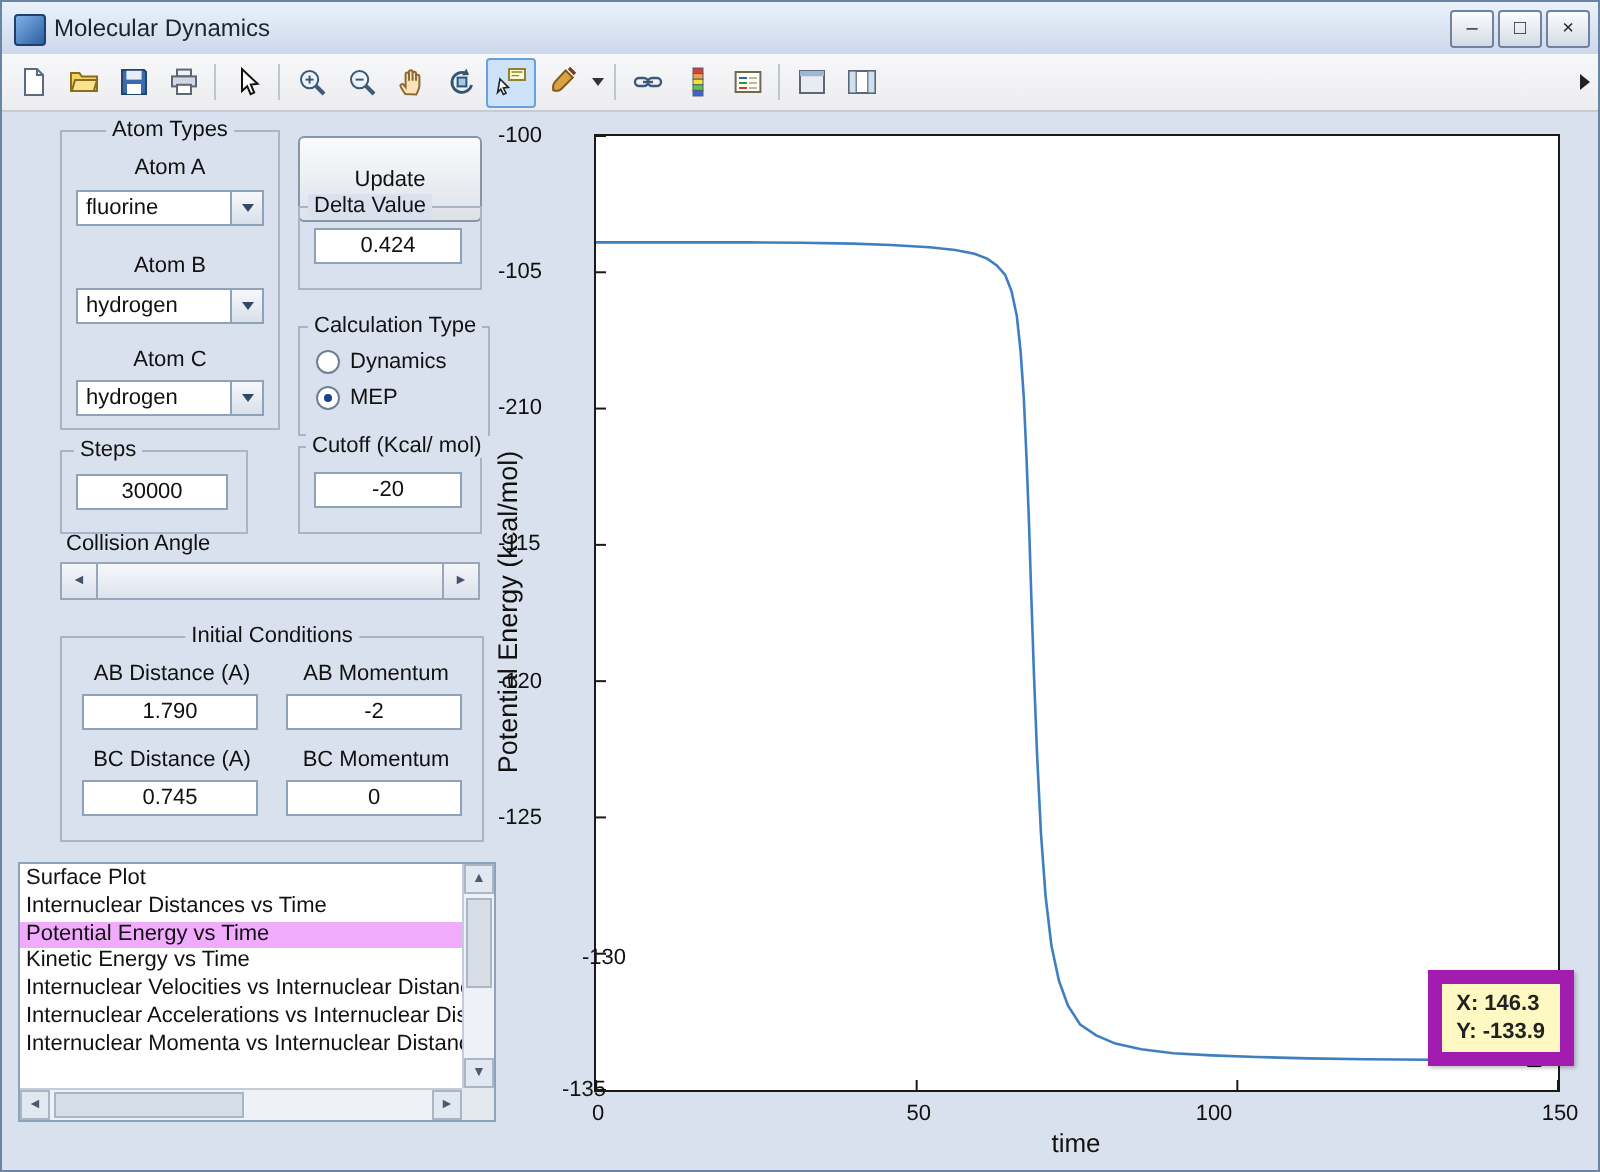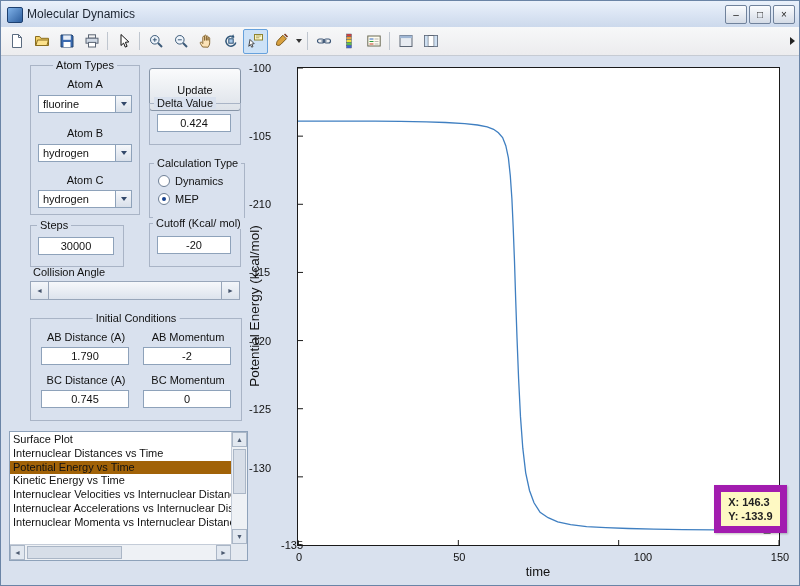--- a/index.html
+++ b/index.html
@@ -53,21 +53,21 @@
     background:#e6ebf2;box-sizing:border-box}
   .sl-arr{position:absolute;top:0;bottom:0;width:17px;background:linear-gradient(#f3f6fa,#dbe2ec);
     display:flex;align-items:center;justify-content:center;font-size:7px;color:#44536b}
   #sl-thumb{position:absolute;left:17px;right:17px;top:0;bottom:0;background:linear-gradient(#f6f8fb,#dde3ed);
     border-left:1px solid #98a6ba;border-right:1px solid #98a6ba}
   
   #listbox{position:absolute;left:8px;top:430px;width:239px;height:130px;background:#fff;
     border:1px solid #8ea2ba;box-sizing:border-box}
   #lb-items{position:absolute;left:0;top:1px;right:16px;bottom:16px;overflow:hidden}
   .lb-item{height:13.8px;line-height:13.8px;padding-left:3px;white-space:nowrap;overflow:hidden}
-  .lb-item.sel{background:#a16207}
+  .lb-item.sel{background:#f0abfc}
   .sbar-v{position:absolute;right:0;top:0;bottom:16px;width:16px;background:#eef1f5;border-left:1px solid #c4ccd8;box-sizing:border-box}
   .sbar-h{position:absolute;left:0;bottom:0;right:16px;height:16px;background:#eef1f5;border-top:1px solid #c4ccd8;box-sizing:border-box}
   .sbar-corner{position:absolute;right:0;bottom:0;width:16px;height:16px;background:#e4e9f0}
   .sarr{position:absolute;width:15px;height:15px;background:#e2e8f0;border:1px solid #aab6c6;box-sizing:border-box;
     font-size:7px;display:flex;align-items:center;justify-content:center;color:#4c5a70}
   .sthumb{position:absolute;background:#d7dee8;border:1px solid #aab6c6;box-sizing:border-box}
   
   #plot-area{position:absolute;left:296px;top:66px;width:483px;height:479px;background:#fff;
     border:1px solid #1a1a1a;box-sizing:border-box}
   #ylabel{position:absolute;left:253px;top:305px;transform:translate(-50%,-50%) rotate(-90deg);
@@ -341,18 +341,18 @@
   <div>X: 146.3</div>
   <div>Y: -133.9</div>
 </div>
 
 <div class="ytick-label" style="top: 61px;">-100</div>
 <div class="ytick-label" style="top: 129.143px;">-105</div>
 <div class="ytick-label" style="top: 197.286px;">-210</div>
 <div class="ytick-label" style="top: 265.429px;">-115</div>
 <div class="ytick-label" style="top: 333.571px;">-120</div>
 <div class="ytick-label" style="top: 401.714px;">-125</div>
-<div class="ytick-label" style="top: 461px;">-130</div>
+<div class="ytick-label" style="top: 472px; padding-left: 42px;">-130</div>
 <div class="ytick-label" style="top: 538px; margin-left: 32px;">-135</div>
 <div class="xtick-label" style="left: 298px; top: 550px;">0</div>
 <div class="xtick-label" style="left: 458.333px; top: 550px; text-align: right;">50</div>
-<div class="xtick-label" style="left: 642px; top: 550px;">100</div>
+<div class="xtick-label" style="left: 606px; top: 550px;">100</div>
 <div class="xtick-label" style="left: 779px; top: 550px;">150</div>
 
 </body></html>

